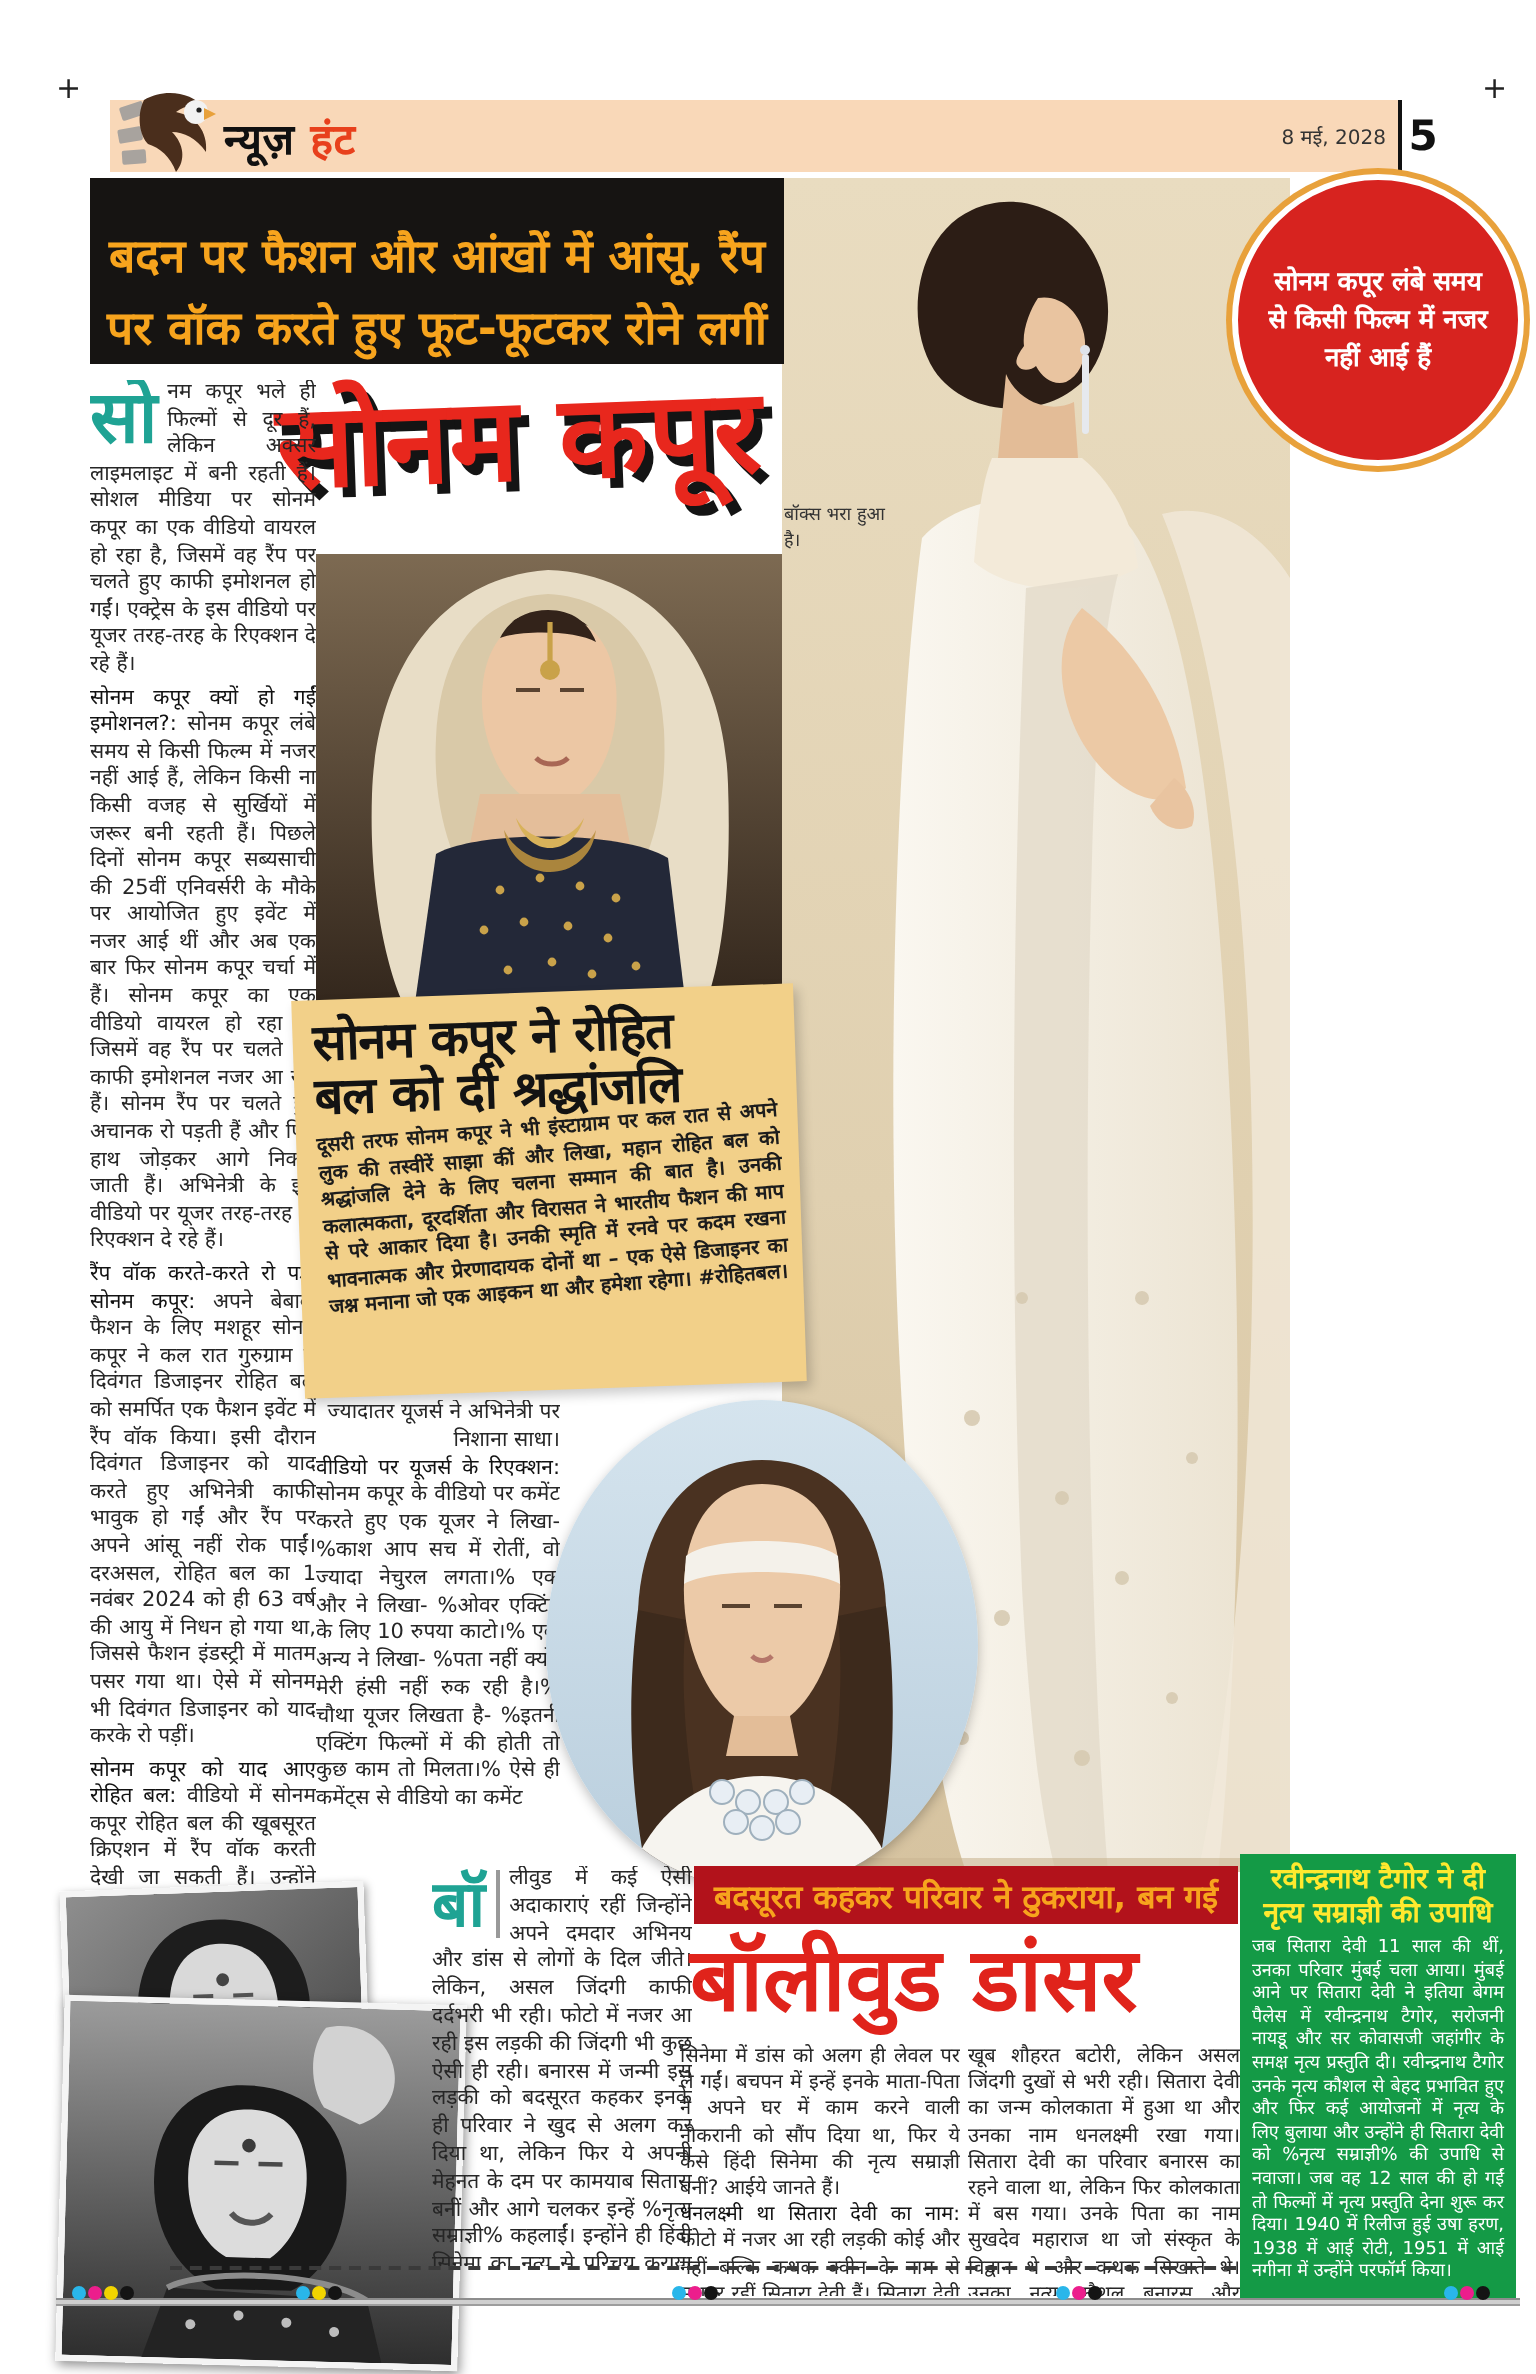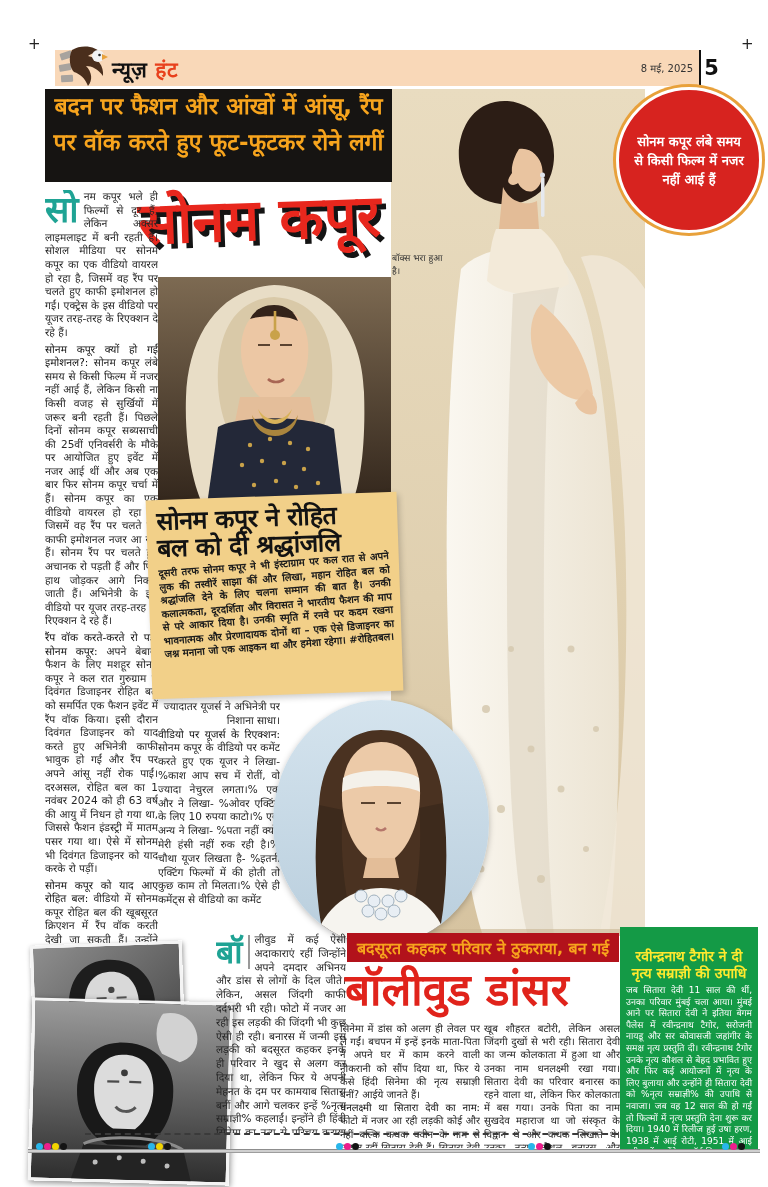--- a/index.html
+++ b/index.html
@@ -16,21 +16,21 @@
   .hdr-strip{left:55px;top:50px;width:665px;height:36px;background:#f9d8b8}
   .hdr-center{left:330px;top:50px;width:130px;height:36px;background:#fff;display:flex;align-items:center;justify-content:center;font-weight:700;font-size:16px;color:#111}
   .hdr-logo{left:58px;top:44px;width:50px;height:44px}
   .masthead{left:112px;top:55px;font-size:21px;font-weight:700;letter-spacing:.5px}
   .masthead .m1{color:#111}
   .masthead .m2{color:#e8401c}
   .hdr-date{left:608px;top:61px;width:85px;font-size:10px;color:#333;text-align:right}
   .hdr-page{left:699px;top:50px;width:23px;height:36px;background:#fff;border-left:2px solid #111;display:flex;align-items:center;justify-content:center;font-weight:800;font-size:21px;color:#111}
 
   
-  .headline-box{left:45px;top:89px;width:347px;height:93px;background:#161412;display:flex;flex-direction:column;align-items:center;justify-content:flex-start;gap:2px}
+  .headline-box{left:45px;top:89px;width:347px;height:93px;background:#161412;display:flex;flex-direction:column;align-items:center;justify-content:flex-end;gap:2px}
   .headline-box div{color:#f7a41d;font-weight:800;font-size:23px;line-height:34px;white-space:nowrap}
 
   
   .badge{left:616px;top:87px;width:146px;height:146px;border-radius:50%;background:#d7231f;border:3px solid #fff;box-shadow:0 0 0 3px #e8a13b;display:flex;align-items:center;justify-content:center;text-align:center;padding:12px}
   .badge span{color:#fff;font-weight:800;font-size:13px;line-height:19px}
 
   
   .big-title{left:138px;top:176px;width:340px;font-size:58px;font-weight:900;color:#e8271d;text-shadow:4px 5px 0 #141414;transform:rotate(-2deg);white-space:nowrap}
 
   .photo-caption{left:392px;top:252px;width:56px;font-size:9px;line-height:13px;color:#333;text-align:left}
@@ -63,21 +63,21 @@
   .dropcap2{float:left;color:#1fa394;font-size:32px;line-height:34px;font-weight:800;margin:2px 5px 0 0;border-right:2px solid #999;padding-right:5px}
 
   .kicker{left:347px;top:933px;width:272px;height:29px;background:#b2121b;display:flex;align-items:center;justify-content:center}
   .kicker span{color:#f7a41d;font-weight:700;font-size:16px;white-space:nowrap}
   .dancer-title{left:345px;top:958px;width:275px;font-size:44px;font-weight:900;color:#e0231b;white-space:nowrap}
 
   .colD1{left:340px;top:1022px;width:140px;height:126px;font-size:10px;line-height:13.2px;text-align:justify;color:#262626}
   .colD2{left:484px;top:1022px;width:136px;height:126px;font-size:10px;line-height:13.2px;text-align:justify;color:#262626}
 
   
-  .greenbox{left:620px;top:927px;width:138px;height:226px;background:#149a46;padding:21px 6px}
+  .greenbox{left:620px;top:927px;width:138px;height:226px;background:#149a46;padding:5px 6px}
   .greenbox h3{color:#ffe92e;font-weight:800;font-size:14px;line-height:17px;text-align:center;margin-bottom:3px}
   .greenbox .gbody{color:#fff;font-size:9px;line-height:11.6px;text-align:justify}
 
   
   .dashline{left:85px;top:1133px;width:533px;height:0;border-top:2px dashed #3a3a3a}
   .grayrule{left:28px;top:1149px;width:732px;height:4px;background:#cfcfcf;border-top:1px solid #8d8d8d;border-bottom:1px solid #9d9d9d}
   .dots{top:1143px;height:8px;display:flex;gap:1px}
   .dots i{width:7px;height:7px;border-radius:50%;display:block}
   .dc{background:#29b6ea}.dm{background:#ec1e8c}.dy{background:#f2d400}.dk{background:#141414}
 </style>
@@ -98,21 +98,21 @@
       </g>
     <path d="M14,6 C24,0 38,2 44,10 C38,8 34,9 30,12 C40,14 46,22 45,32 C40,25 34,22 28,22 C34,28 35,36 30,42 C27,34 22,30 16,28 C12,24 10,14 14,6 Z" fill="#4a2e1c"></path>
     <circle cx="40" cy="12" r="6" fill="#f2f2f2"></circle>
     <path d="M44,10 L50,13 L44,16 Z" fill="#e8a13b"></path>
     <circle cx="41.5" cy="11" r="1.3" fill="#222"></circle>
   </svg>
   <div class="abs masthead">
     <span class="m1">न्यूज़</span>
     <span class="m2">हंट</span>
   </div>
-  <div class="abs hdr-date">8 मई, 2025</div>
+  <div class="abs hdr-date">8 मई, 2028</div>
   <div class="abs hdr-page">5</div>
 
   <div class="abs mainphoto clip">
     <svg class="photo" width="254" height="847" viewBox="0 0 254 847">
       <defs>
         <linearGradient id="bgA" x1="0" y1="0" x2="0" y2="1">
             <stop offset="0" stop-color="#e9dcc0"></stop>
             <stop offset="0.6" stop-color="#e0d0b0"></stop>
             <stop offset="1" stop-color="#d6c3a0"></stop>
           </linearGradient>

